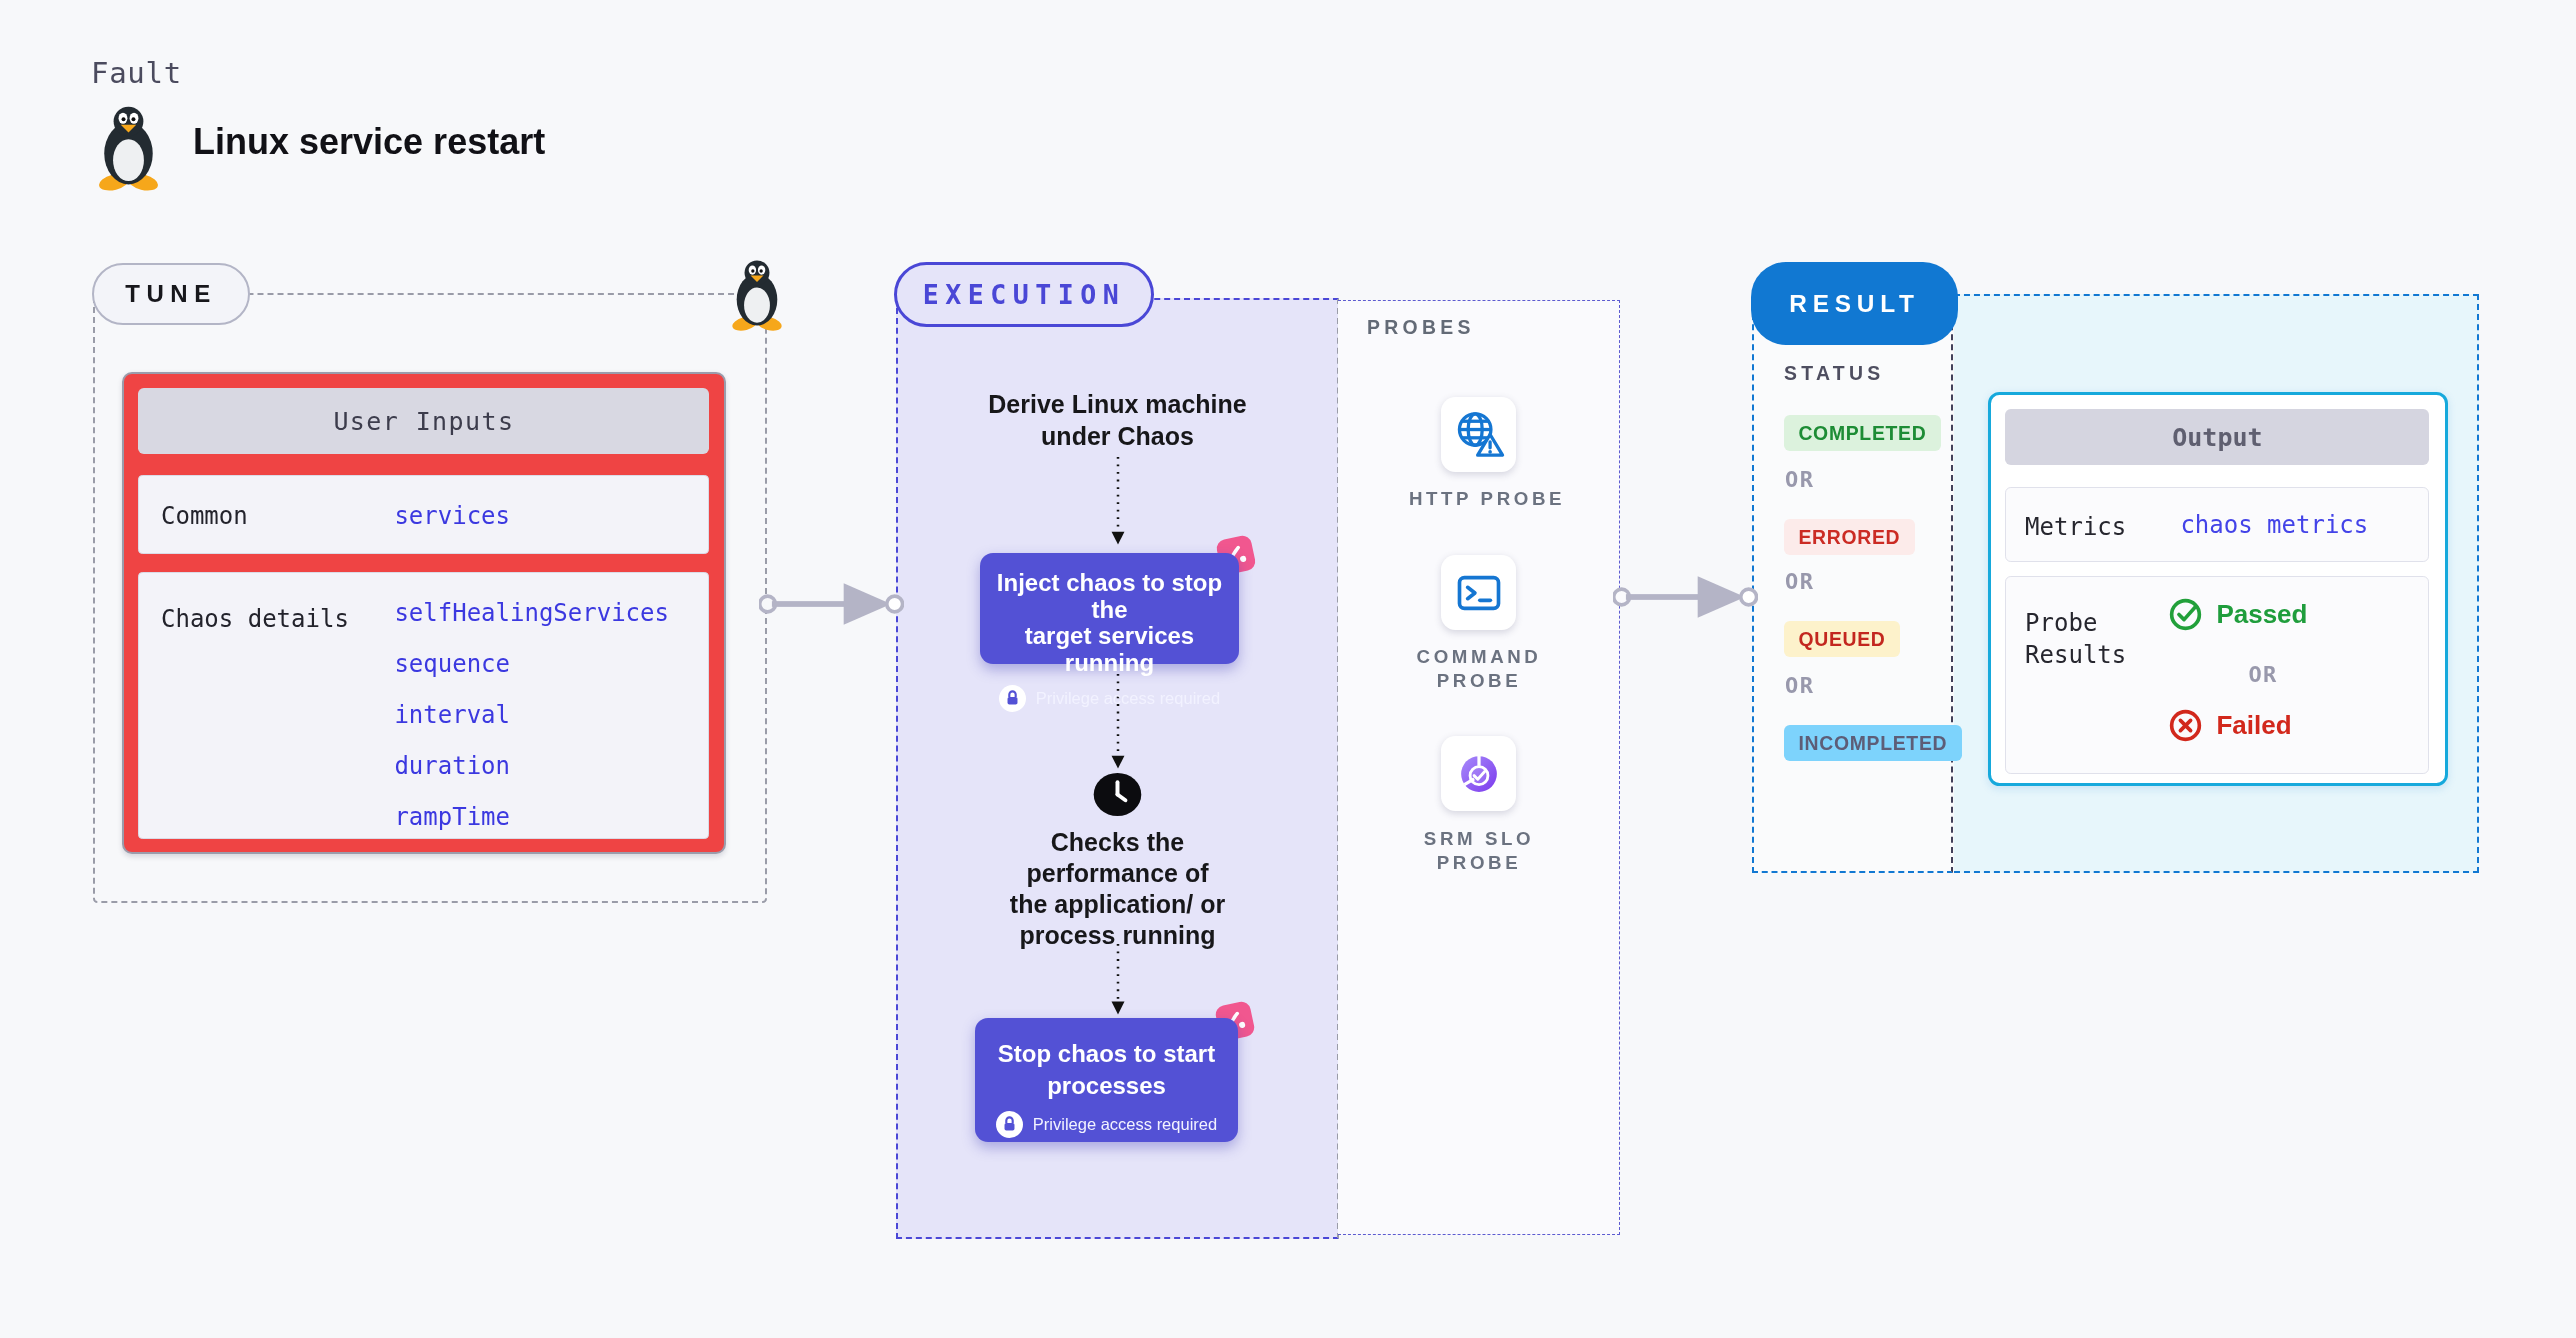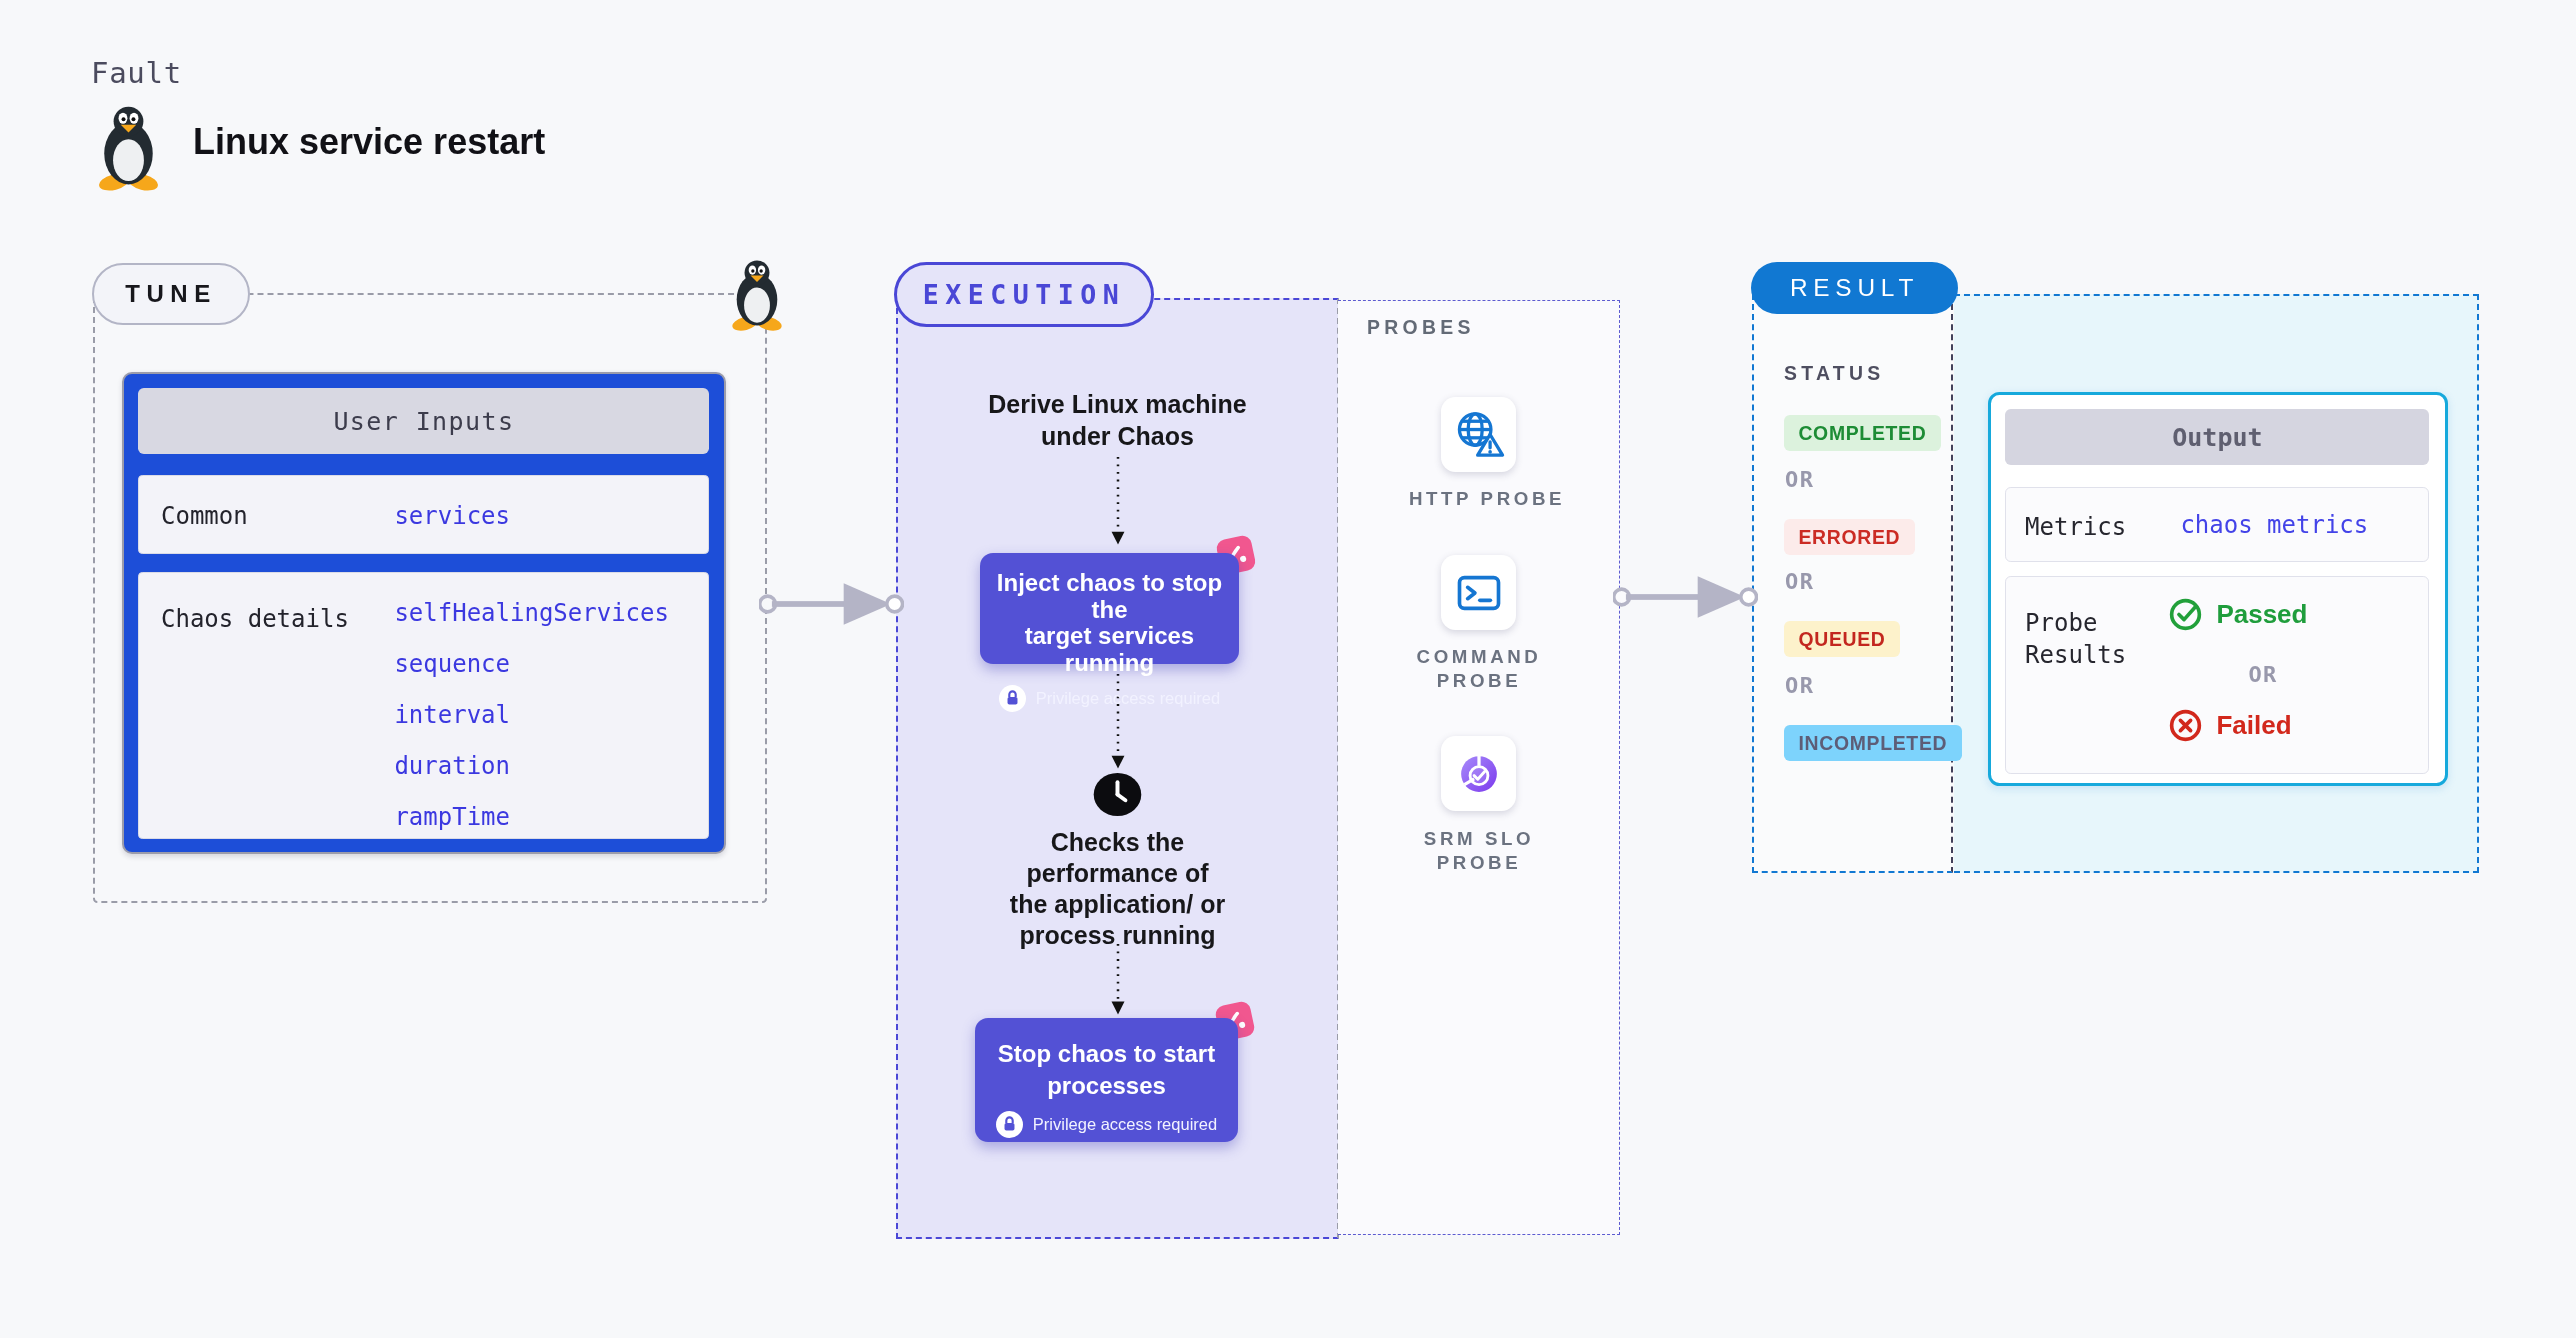--- a/index.html
+++ b/index.html
@@ -20,39 +20,39 @@
   
   .kicker{left:91px; top:56px; font-size:29px; color:#4b4b5e; letter-spacing:0.7px;}
   .page-title{left:193px; top:121px; font-size:36px; font-weight:bold; color:var(--ink);}
 
   
   .pill{display:flex; align-items:center; justify-content:center; border-radius:35px; z-index:6;}
   .tune-pill{left:92px; top:263px; width:158px; height:62px; background:#f3f4f9;
              border:2.2px solid #b3b5c6; color:#17171c; font-weight:bold; font-size:24px; letter-spacing:6.5px;}
   .exec-pill{left:894px; top:262px; width:260px; height:65px; background:var(--lavender);
              border:3.6px solid var(--indigo); color:var(--indigo); font-weight:bold; font-size:26.6px; letter-spacing:6.5px;}
-  .result-pill{left:1751px; top:262px; width:207px; height:52px; background:var(--result-blue);
-             color:#fff; font-weight:normal; font-size:24.4px; letter-spacing:5.8px;}
+  .result-pill{left:1751px; top:262px; width:207px; height:83px; background:var(--result-blue);
+             color:#fff; font-weight:bold; font-size:24.4px; letter-spacing:5.8px;}
 
   
   .tune-box{left:93px; top:293px; width:674px; height:610px; border:2.2px dashed var(--gray-dash); border-radius:4.3px;}
   .exec-left{left:896px; top:298px; width:443px; height:941px; background:var(--lavender);
              border-top:2.9px dashed var(--indigo); border-left:2.9px dashed var(--indigo);
              border-bottom:2.9px dashed var(--indigo); border-right:2.2px dashed var(--gray-dash);}
   .probes-box{left:1338px; top:300px; width:282px; height:935px; background:#fafafd;
              border-top:1.8px dashed #5d5bd0; border-right:1.8px dashed #5d5bd0; border-bottom:1.8px dashed #5d5bd0;}
   .result-left{left:1752px; top:294px; width:201px; height:579px; background:#fafbfc;
              border-top:2.2px dashed var(--result-blue); border-left:2.2px dashed var(--result-blue);
              border-bottom:2.2px dashed var(--result-blue); border-right:2.2px dashed #41415a;}
   .result-right{left:1954px; top:294px; width:525px; height:579px; background:var(--cyan-bg);
              border-top:2.9px dashed var(--result-blue); border-right:2.9px dashed var(--result-blue);
              border-bottom:2.9px dashed var(--result-blue);}
 
   
-  .ui-card{left:122px; top:372px; width:604px; height:482px; background:#1d4ed8;
+  .ui-card{left:122px; top:372px; width:604px; height:482px; background:#ef4444;
            border:2.2px solid #9b9cab; border-radius:10px; box-shadow:0 2.2px 5.8px rgba(40,40,70,.15); z-index:3;}
   .ui-header{left:14.4px; top:14.4px; width:571px; height:66px; background:#d8d8e2; border-radius:5.8px;
              display:flex; align-items:center; justify-content:center;
              font-size:25px; color:#3c3c4c; letter-spacing:1.4px;}
   .ui-row{background:#f3f3f9; border:1.4px solid #dadbe7; border-radius:4.3px;}
   .ui-row-common{left:14.4px; top:101px; width:571px; height:79px;}
   .ui-row-chaos{left:14.4px; top:198px; width:571px; height:267px;}
   .ui-label{position:absolute; left:21.6px; font-size:24px; color:#23232c;}
   .ui-value{font-size:24px; color:var(--value-blue);}
   .chaos-values{position:absolute; left:255px; top:26px; display:flex; flex-direction:column; gap:23px;}

